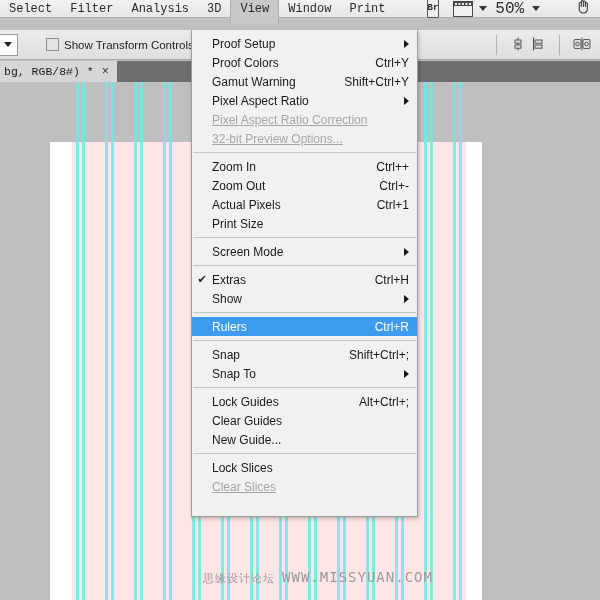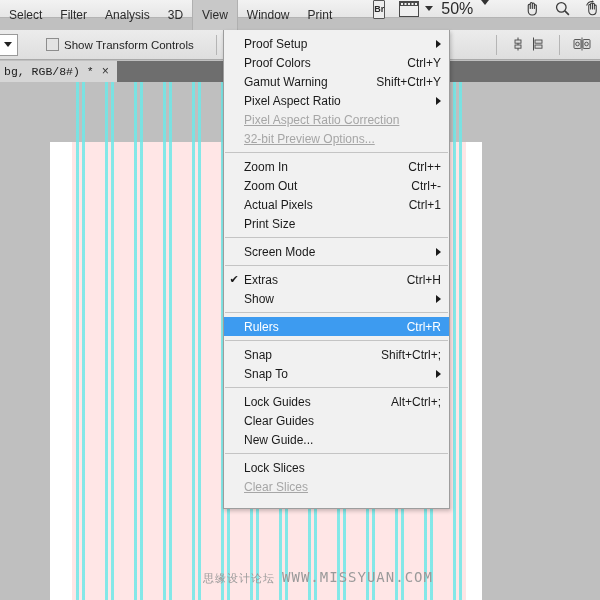--- a/index.html
+++ b/index.html
@@ -18,21 +18,23 @@
   }
 
   
   #menubar {
     position: absolute;
     left: 0; top: 0;
     width: 600px; height: 18px;
     background: linear-gradient(#f2f2f2, #e6e6e6);
     border-bottom: 1px solid #b4b4b4;
     display: flex;
-    box-sizing: border-box;
+    align-items: center;
+    box-sizing: border-box;
+    font-family: Liberation Mono, monospace;
   }
   .menu-item {
     padding: 0 9px;
     height: 30px;
     line-height: 30px;
     font-size: 12px;
     color: #2b2b2b;
     white-space: nowrap;
     cursor: default;
   }
@@ -225,24 +227,23 @@
 
   
   #viewmenu {
     position: absolute;
     left: 191px; top: 30px;
     width: 227px;
     background: #f1f1f1;
     border: 1px solid #9d9d9d;
     border-top: none;
     z-index: 50;
-    padding: 4px 0 12px 0;
+    padding: 4px 0 20px 0;
     box-sizing: border-box;
     box-shadow: 1px 2px 4px rgba(0,0,0,0.22);
-    margin-left: 32px;
   }
   .mrow {
     position: relative;
     height: 19px;
     display: flex;
     align-items: center;
     padding: 0 8px 0 0;
     font-size: 12px;
     color: #1a1a1a;
     cursor: default;

